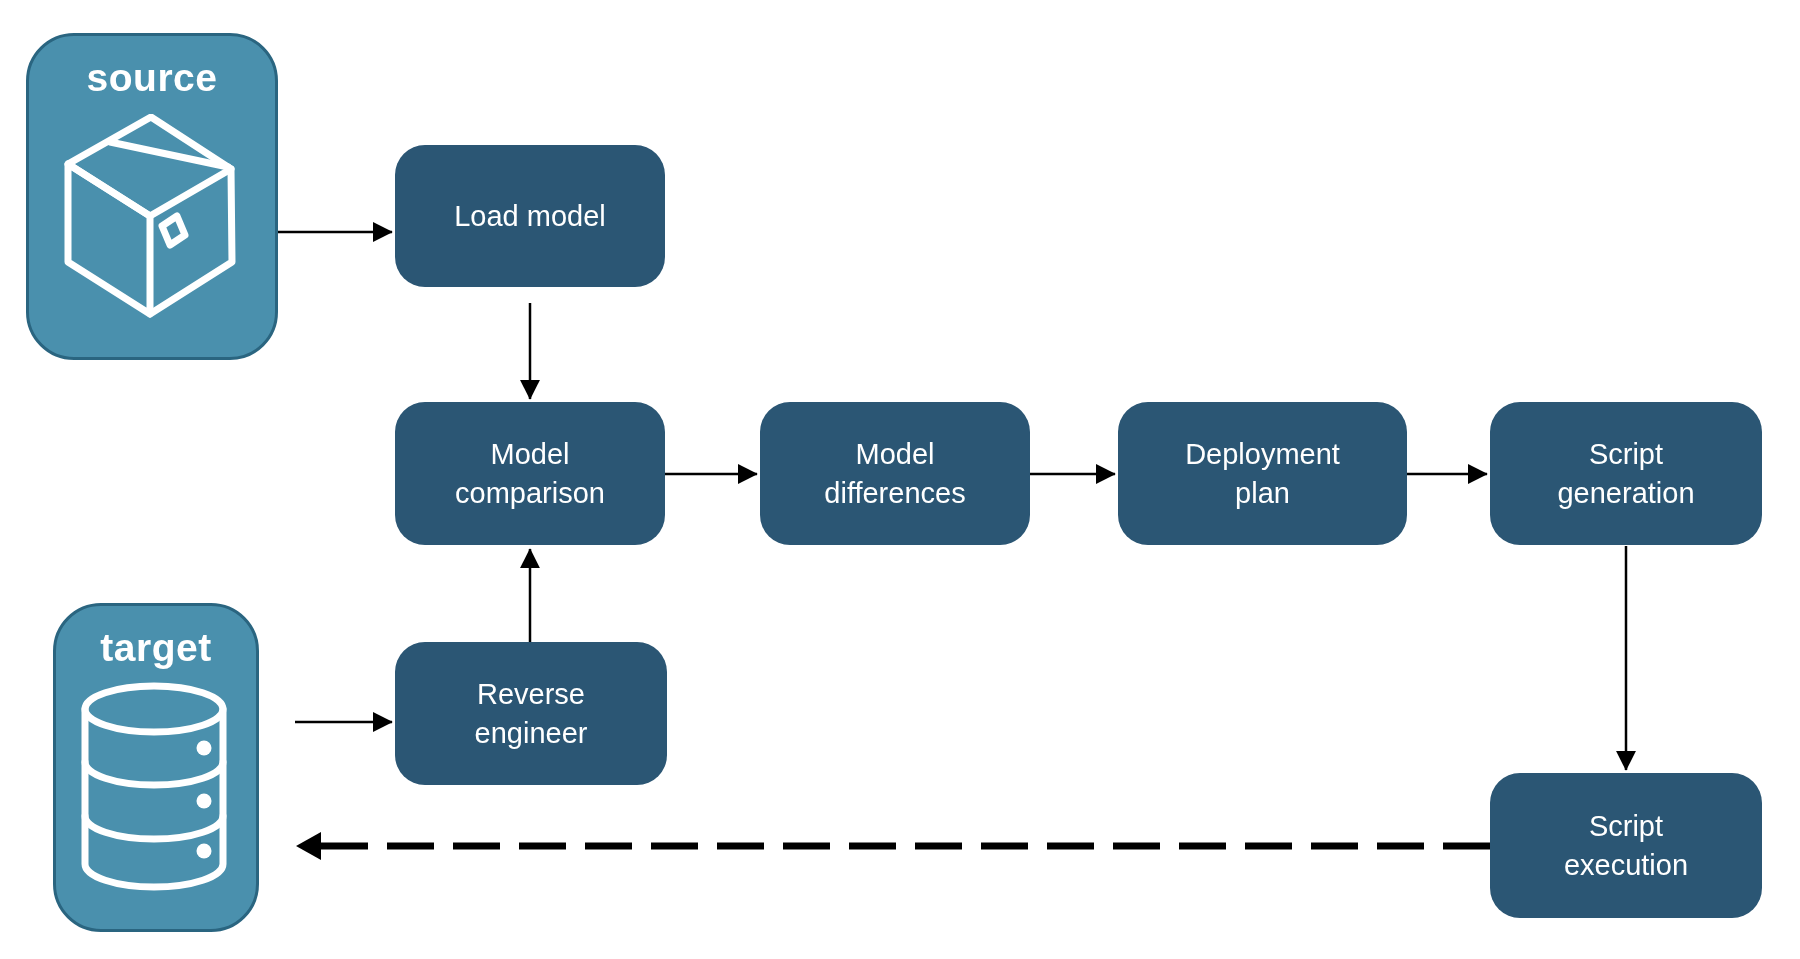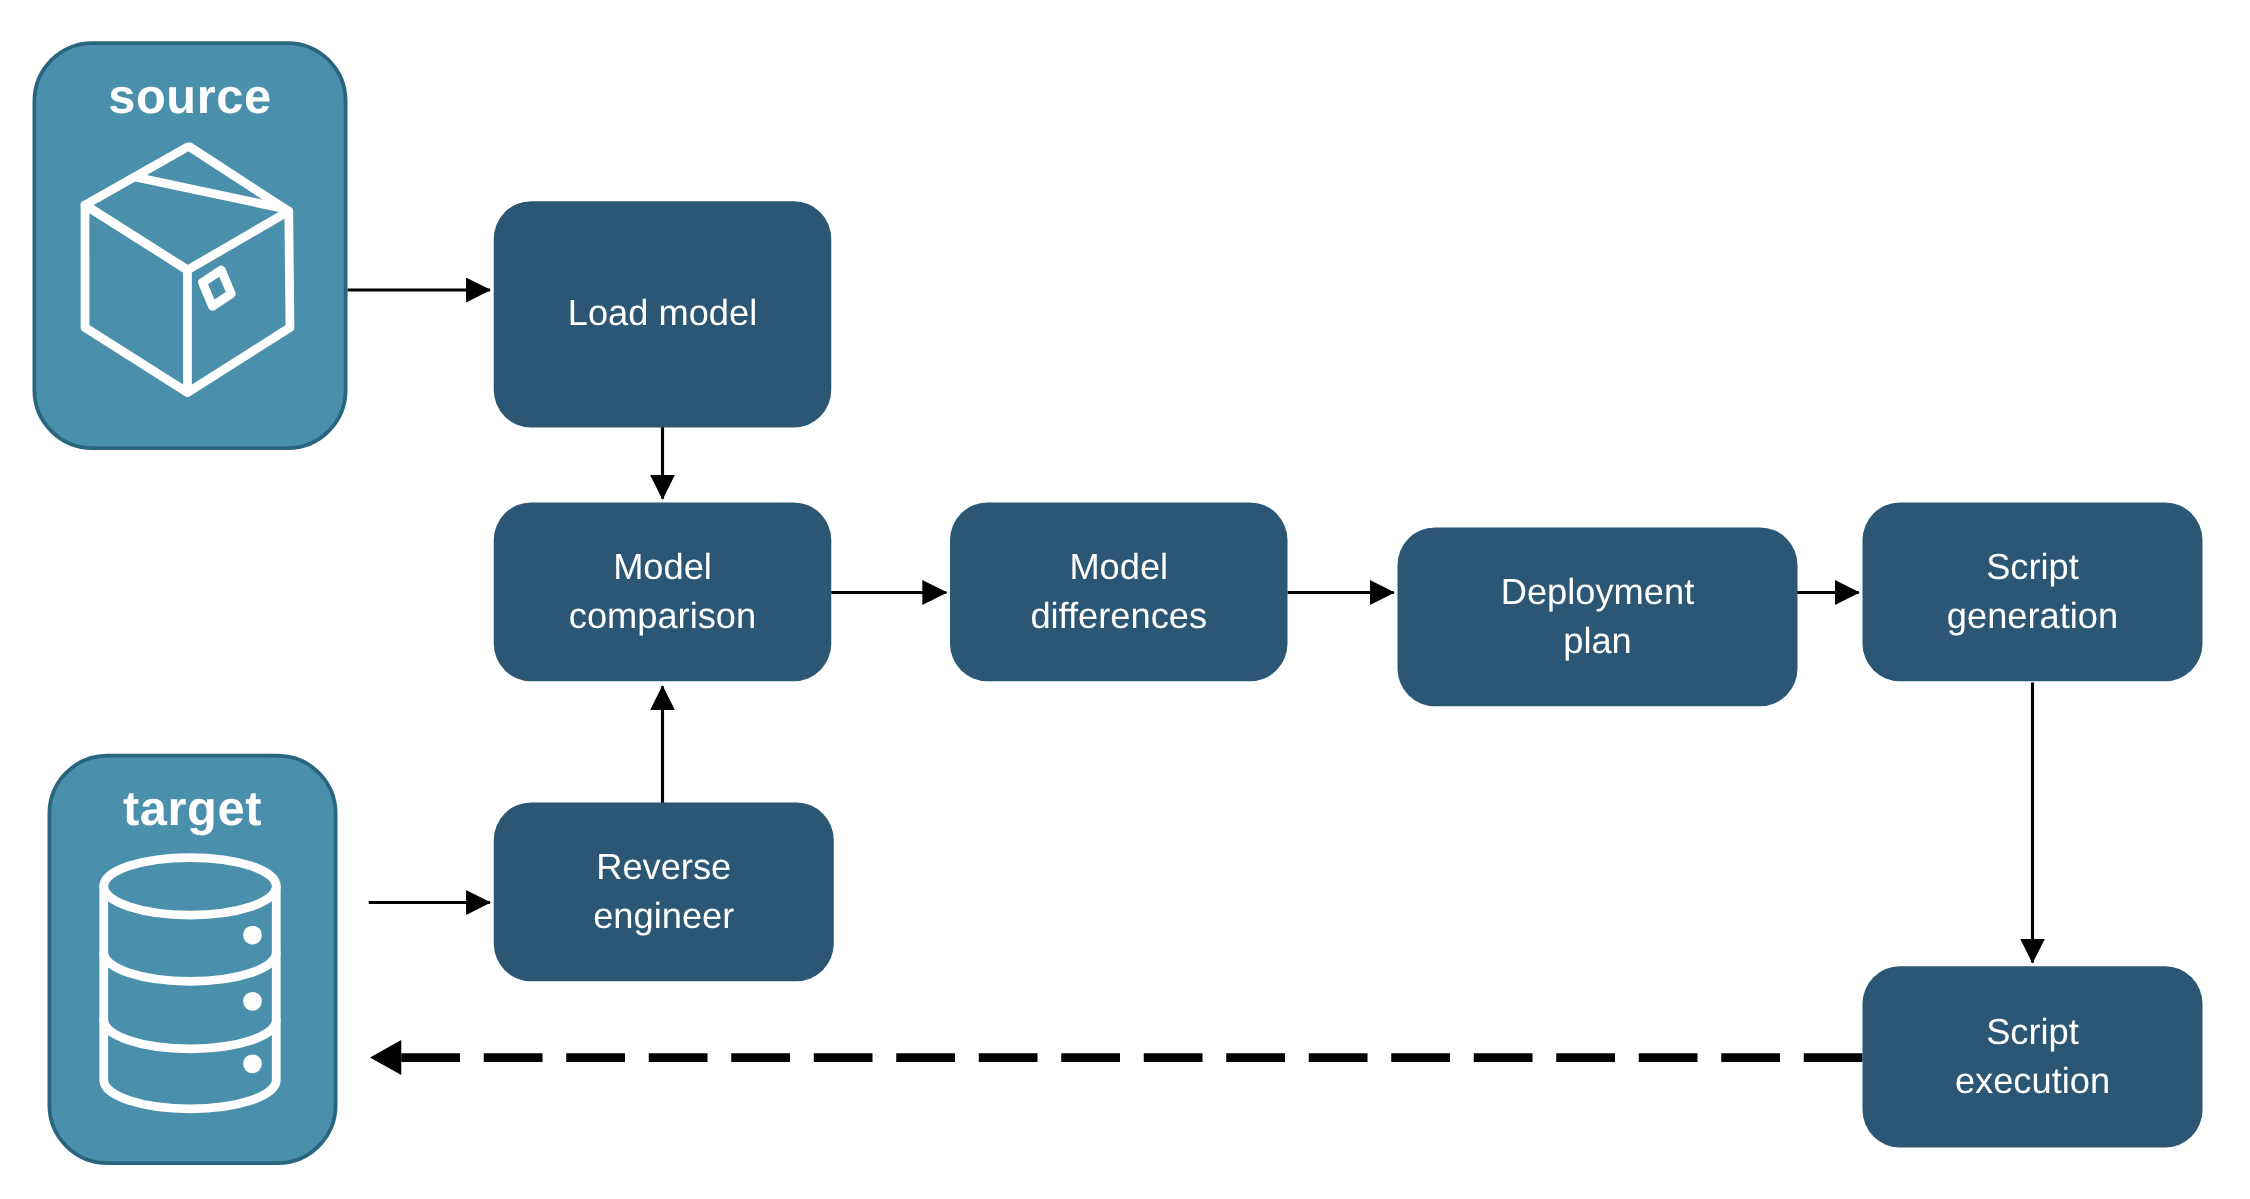--- a/index.html
+++ b/index.html
@@ -70,48 +70,48 @@
     <div class="ep-label">source</div>
     <svg class="ep-icon" width="176" height="206" viewBox="0 0 176 206">
       <path class="icon-stroke" d="M87,3 L167,55 L86,102 L4,50 Z"></path>
       <path class="icon-stroke" d="M4,50 L4,148 L86,200 L86,102 Z"></path>
       <path class="icon-stroke" d="M167,55 L168,148 L86,200"></path>
       <path class="icon-stroke" d="M46,28 L164,53"></path>
       <path class="icon-stroke" d="M98,112 L113,102 L121,121 L106,131 Z"></path>
     </svg>
   </div>
 
-  <div class="endpoint" style="left:38px; top:603px; width:232px; height:329px;">
+  <div class="endpoint" style="left:53px; top:603px; width:206px; height:329px;">
     <div class="ep-label">target</div>
     <svg class="ep-icon" width="150" height="212" viewBox="0 0 150 212" style="margin-top:12px;">
       <ellipse class="icon-stroke" cx="73" cy="27" rx="69" ry="23"></ellipse>
       <path class="icon-stroke" d="M4,27 L4,182 A69,23 0 0 0 142,182 L142,27"></path>
       <path class="icon-stroke" d="M4,80 A69,23 0 0 0 142,80"></path>
       <path class="icon-stroke" d="M4,134 A69,23 0 0 0 142,134"></path>
       <circle cx="123" cy="66" r="7.5" fill="#ffffff" stroke="none"></circle>
       <circle cx="123" cy="119" r="7.5" fill="#ffffff" stroke="none"></circle>
       <circle cx="123" cy="169" r="7.5" fill="#ffffff" stroke="none"></circle>
     </svg>
   </div>
 
-  <div class="node" style="left:395px; top:161px; width:270px; height:181px;">
+  <div class="node" style="left:395px; top:145px; width:270px; height:142px;">
     <span>Load model</span>
   </div>
 
   <div class="node" style="left:395px; top:402px; width:270px; height:143px;">
     <span>Model
 comparison</span>
   </div>
 
   <div class="node" style="left:760px; top:402px; width:270px; height:143px;">
     <span>Model
 differences</span>
   </div>
 
-  <div class="node" style="left:1118px; top:422px; width:320px; height:143px;">
+  <div class="node" style="left:1118px; top:402px; width:289px; height:143px;">
     <span>Deployment
 plan</span>
   </div>
 
   <div class="node" style="left:1490px; top:402px; width:272px; height:143px;">
     <span>Script
 generation</span>
   </div>
 
   <div class="node" style="left:395px; top:642px; width:272px; height:143px;">

